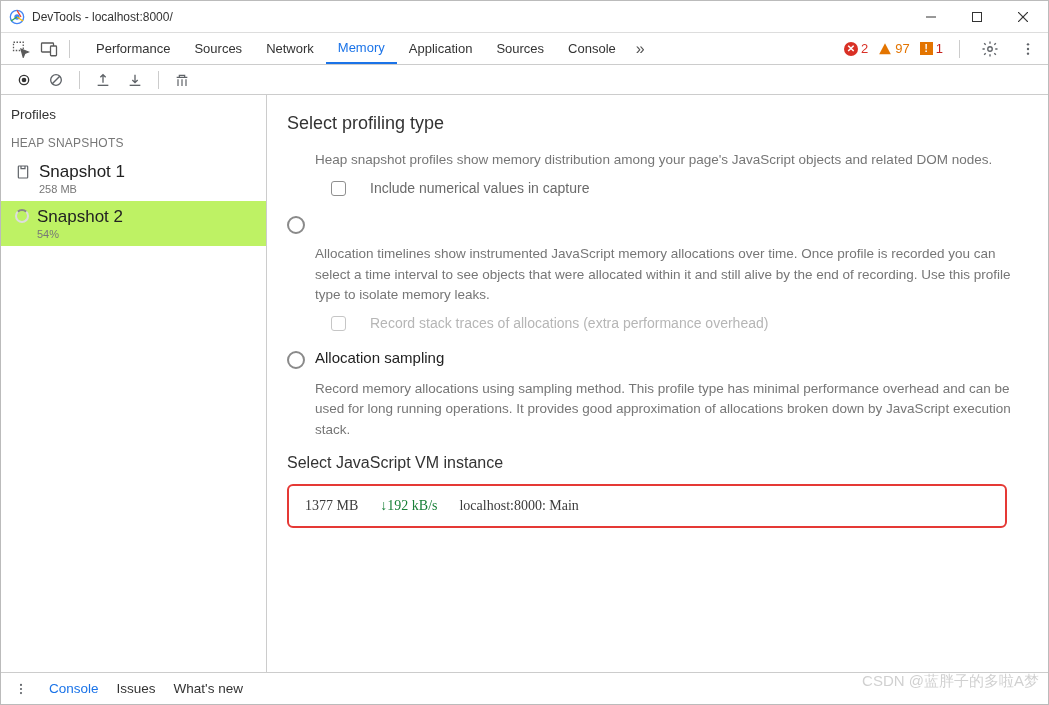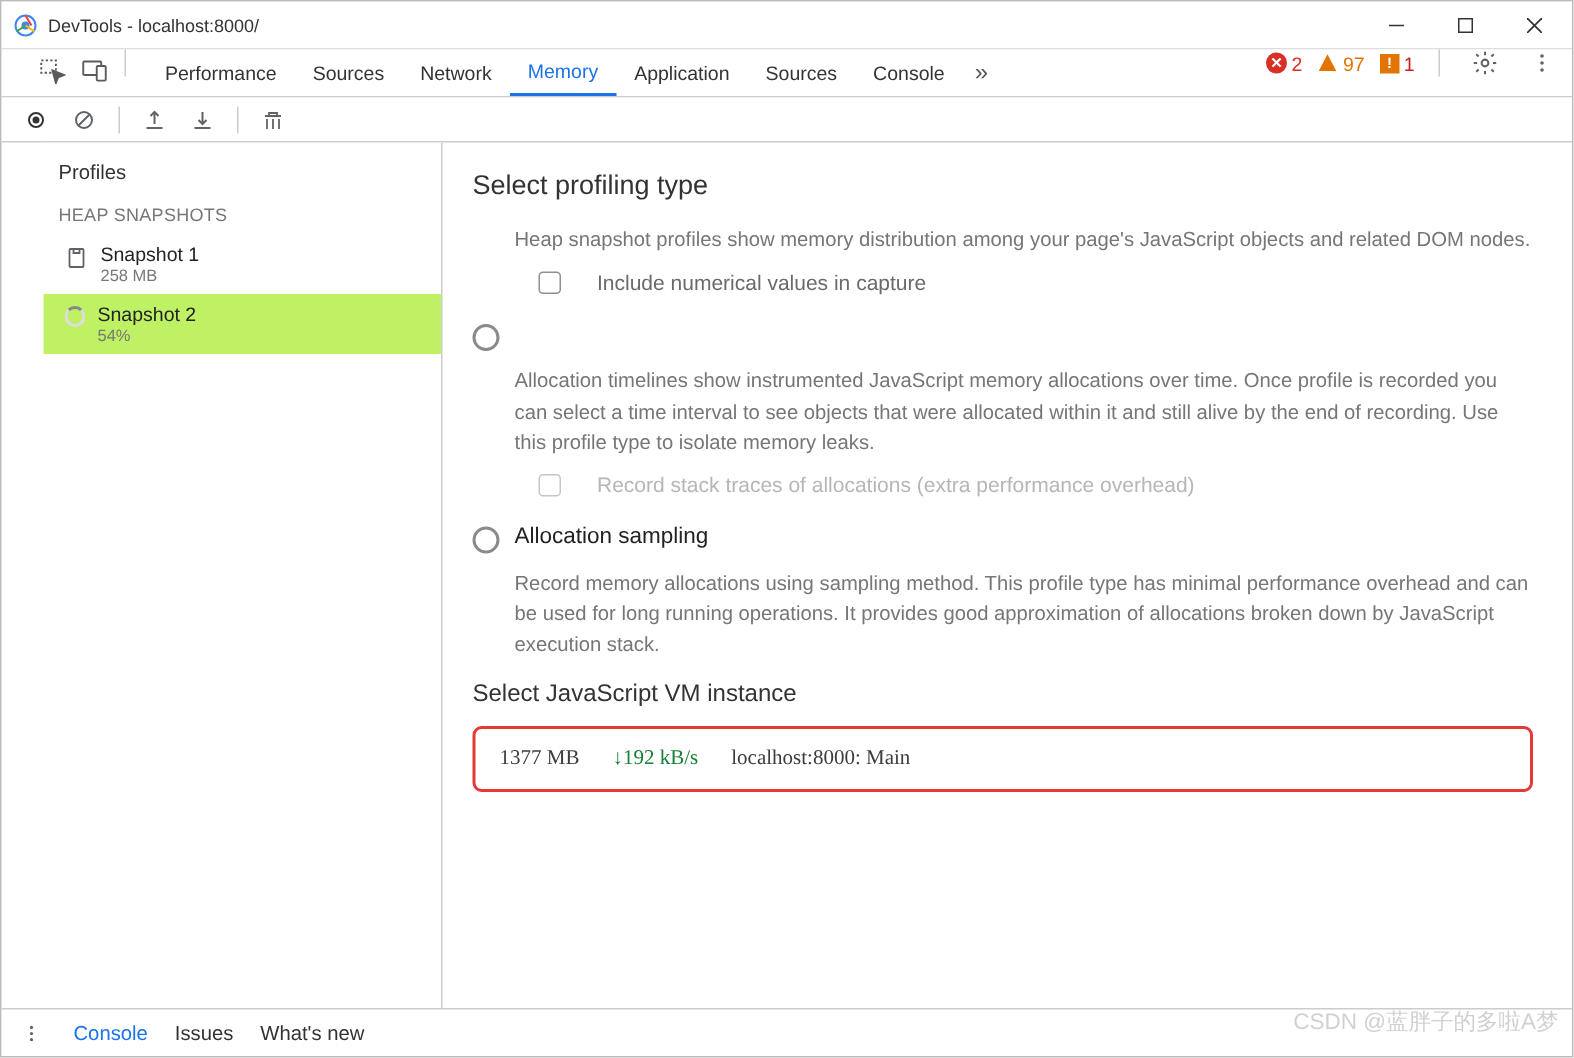--- a/index.html
+++ b/index.html
@@ -30,23 +30,23 @@
 .winbtn {
   width: 46px; height: 31px;
   display: flex; align-items: center; justify-content: center;
   color: #333;
 }
 .winbtn svg { width: 10px; height: 10px; }
 
 .tabbar {
   height: 32px;
   display: flex;
-  align-items: flex-start;
+  align-items: center;
   border-bottom: 1px solid #ccc;
-  padding-left: 20px;
+  padding-left: 6px;
   background: #fff;
 }
 .tabbar .icon-slot {
   width: 28px; height: 28px;
   display: flex; align-items: center; justify-content: center;
   color: #5a5a5a;
 }
 .tabbar .icon-slot svg { width: 18px; height: 18px; }
 .tabbar .tabs { display: flex; margin-left: 8px; height: 100%; align-items: center; }
 .tab {
@@ -78,38 +78,38 @@
   align-items: center;
   border-bottom: 1px solid #ccc;
   padding-left: 8px;
   gap: 2px;
   background:#fff;
 }
 .tbtn { width: 30px; height: 28px; display:flex; align-items:center; justify-content:center; color:#5f6368; }
 .tbtn svg { width: 16px; height: 16px; }
 .tb-sep { width:1px; height:18px; background:#ccc; margin:0 6px; }
 
-.split { flex:1; display:flex; overflow:hidden;padding-left:28px; }
+.split { flex:1; display:flex; overflow:hidden; }
 .sidebar {
   width: 266px;
   border-right: 1px solid #ccc;
   background: #fff;
   display:flex; flex-direction:column;
   padding-top: 6px;
 }
 .sidebar h4 { font-size: 13.5px; font-weight: 400; color:#333; padding: 6px 10px 8px 10px; }
 .sidebar .cat { font-size: 12px; color:#777; padding: 6px 10px 6px 10px; letter-spacing: .2px; }
 .snap {
   display:flex; align-items:flex-start; gap:8px;
   padding: 6px 10px 6px 14px;
   cursor:pointer;
 }
 .snap.selected { background: #bef264; }
 .snap .sicon { width:16px; height:16px; color:#5f6368; flex-shrink:0; margin-top:2px;}
-.snap .txt .name { font-size: 13px; color:#222; }
+.snap .txt .name { font-size: 17px; color:#222; }
 .snap .txt .meta { font-size: 11px; color:#777; margin-top:1px;}
 .snap .spinner {
   width:14px; height:14px; border:2px solid #ddd; border-top-color:#888;
   border-radius:50%; margin-top:2px; flex-shrink:0;
 }
 
 .content { flex:1; overflow:auto; padding: 18px 26px 30px 20px; color:#333; }
 .content h2 { font-size: 18px; font-weight: 400; margin-bottom: 16px; }
 .opt { display:flex; align-items:flex-start; gap:10px; margin-bottom: 10px; }
 .radio {

